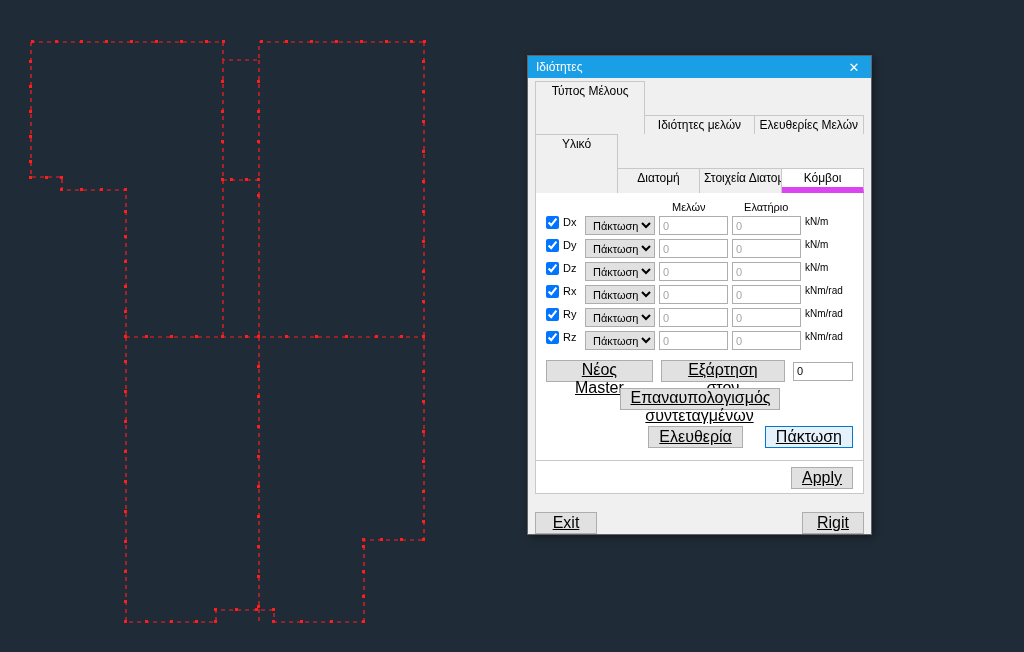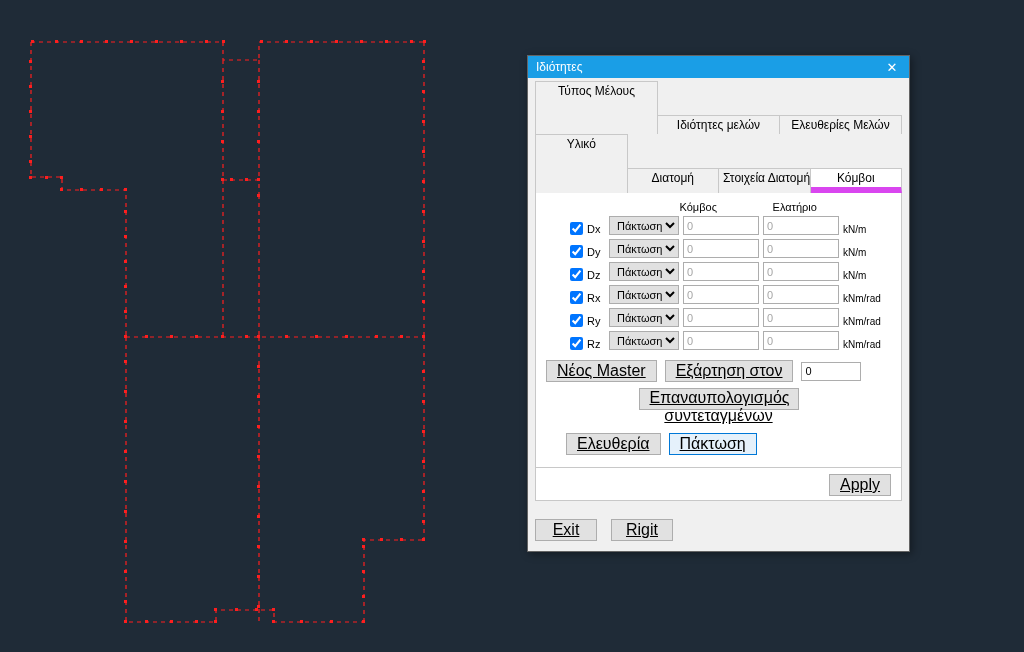--- a/index.html
+++ b/index.html
@@ -18,21 +18,21 @@
     inset: 0;
     pointer-events: none;
   }
   .plan svg { position: absolute; left: 0; top: 0; }
 
   
   .dialog {
     position: absolute;
     left: 527px;
     top: 55px;
-    width: 383px;
+    width: 345px;
     background: #f0f0f0;
     border: 1px solid #646464;
     box-shadow: 2px 2px 8px rgba(0,0,0,0.4);
   }
   .titlebar {
     height: 22px;
     background: #1a9ee6;
     color: #fff;
     display: flex;
     align-items: center;
@@ -90,24 +90,23 @@
     margin-bottom: 3px;
   }
   .grid-header .sp1 { width: 34px; }
   .grid-header .sp2 { width: 70px; }
   .grid-header .col { flex: 1; text-align: center; }
   .grid-header .sp3 { width: 48px; }
 
   
   .grow {
     display: flex;
-    align-items: flex-end;
+    align-items: flex-start;
     gap: 4px;
     margin-bottom: 4px;
-    margin-left: 24px;
   }
   .chk {
     width: 13px; height: 13px;
     cursor: pointer;
   }
   .lbl { width: 18px; }
   .sel {
     width: 70px;
     height: 19px;
     font-size: 11px;
@@ -153,43 +152,43 @@
     height: 19px;
     border: 1px solid #adadad;
     background: #fff;
     padding: 0 3px;
     font-size: 11px;
   }
   .row-b { display: flex; justify-content: center; }
   .row-b .btn { width: 160px; }
 
   .section3 {
-    margin-top: 21px;
-    display: flex;
-    gap: 8px;
-    justify-content: flex-start;
+    margin-top: 14px;
+    display: flex;
+    gap: 22px;
+    justify-content: flex-end;
     padding-left: 20px;
   }
   .section3 .btn { min-width: 74px; }
 
   .apply-row {
     display: flex;
     justify-content: flex-end;
     padding: 6px 10px 4px 4px;
     background: #fff;
     border: 1px solid #c8c8c8;
     border-top: none;
   }
   .apply-row .btn { width: 62px; margin-left: 19px; }
 
   .footer {
     display: flex;
-    justify-content: flex-start;
-    gap: 14px;
-    padding: 12px 7px 10px 7px;
+    justify-content: space-between;
+    gap: 7px;
+    padding: 12px 7px 0 7px;
     background: #f0f0f0;
   }
   .footer .btn { width: 62px; }
 </style>
 </head>
 <body>
 
 <div class="plan">
 <svg width="1024" height="652">
   <g stroke="#ff1e1e" stroke-width="1.2" fill="none" stroke-dasharray="4 4">
@@ -354,21 +353,21 @@
         <div class="tab">Στοιχεία Διατομής</div>
         <div class="tab active">Κόμβοι</div>
       </div>
     </div>
 
     <div class="panel">
 
       <div class="grid-header">
         <span class="sp1"></span>
           <span class="sp2"></span>
-        <span class="col">Κόμβος</span>
+        <span class="col">Μελών</span>
         <span class="col">Ελατήριο</span>
         <span class="sp3"></span>
       </div>
 
       <div class="grow">
         <input type="checkbox" class="chk" checked="" style="">
         <span class="lbl">Dx</span>
         <select class="sel"><option>Πάκτωση</option></select>
         <input class="txt" value="0" style="">
         <input class="txt" value="0" style="">

